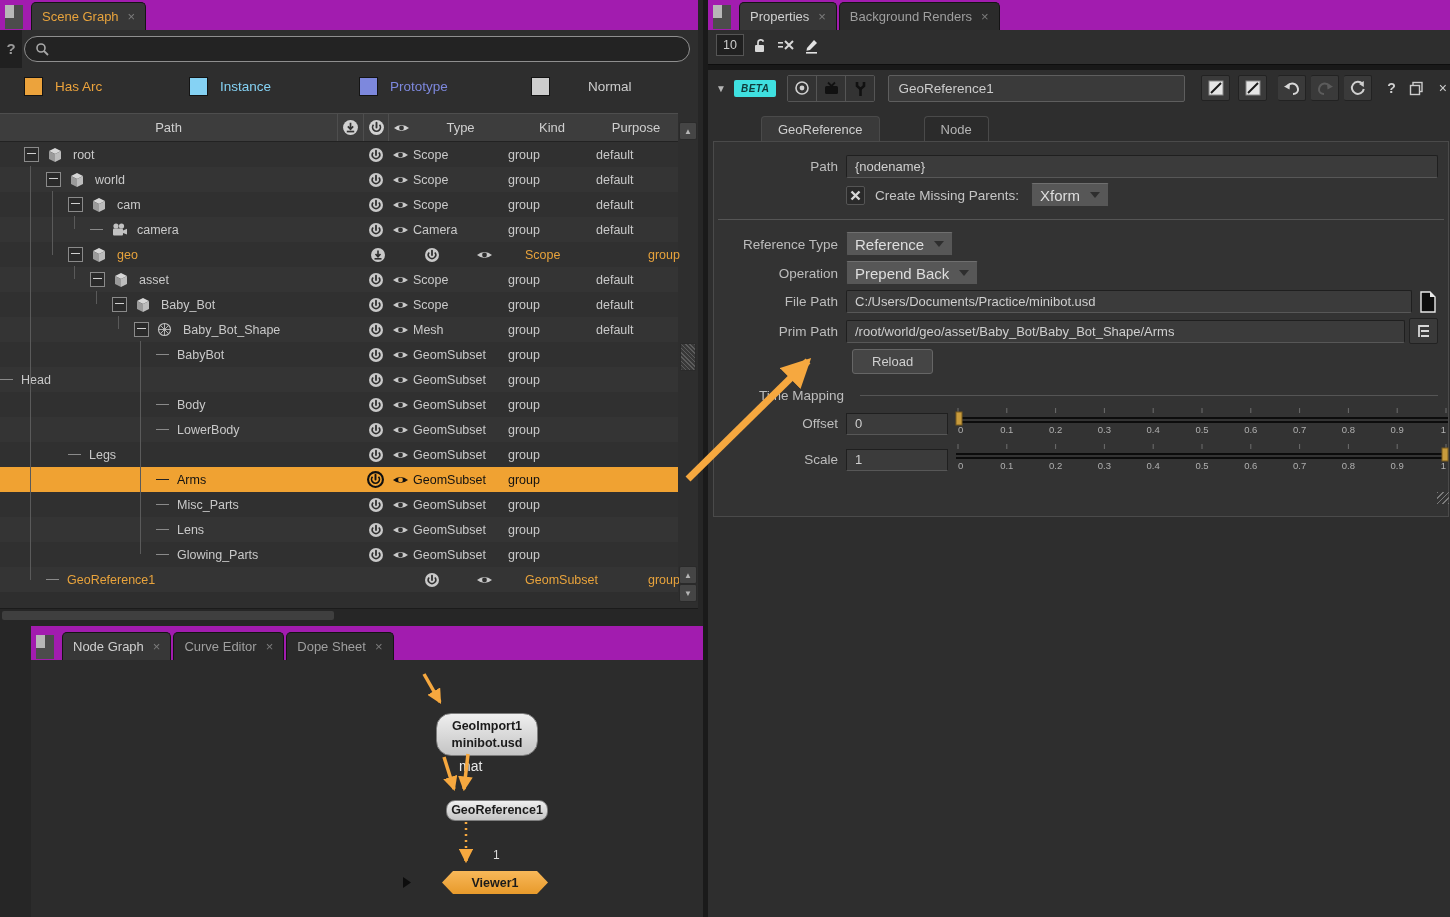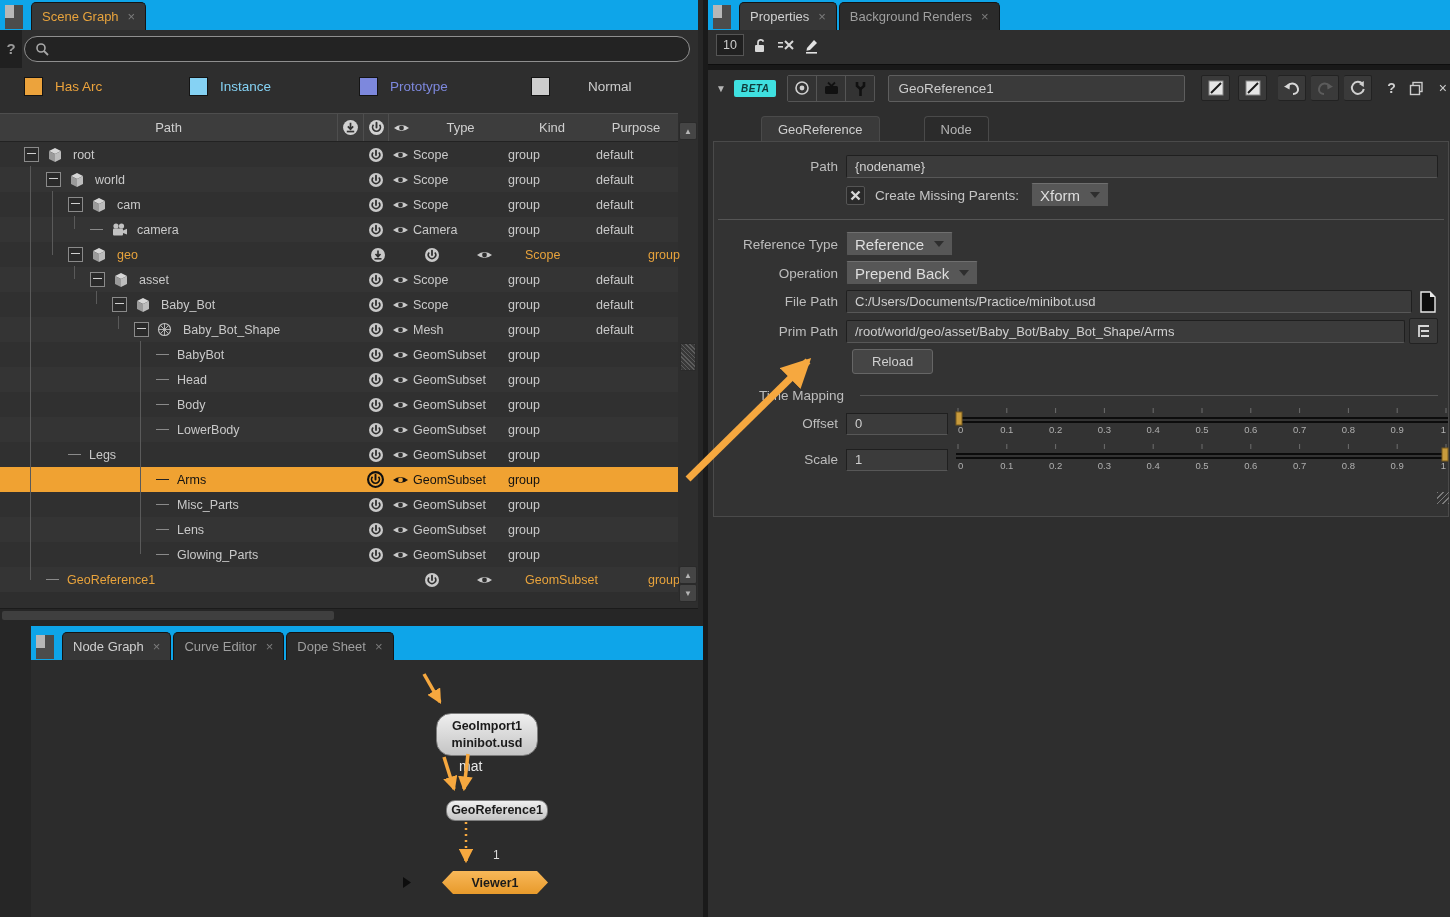--- a/index.html
+++ b/index.html
@@ -1,19 +1,19 @@
 <!DOCTYPE html>
 <html><head>
 <meta charset="utf-8">
 <style>
   html,body{margin:0;padding:0;background:#161616;}
   .app{position:relative;width:1450px;height:917px;background:#262626;overflow:hidden;
        font-family:"Liberation Sans",sans-serif;color:#c9c9c9;-webkit-font-smoothing:antialiased;}
   
-  .tabbar{height:30px;background:#0ea5e9;display:flex;align-items:flex-end;}
+  .tabbar{height:30px;background:#a21caf;display:flex;align-items:flex-end;}
   .panel-icon{width:18px;height:24px;margin:2px 8px 1px 5px;background:#4c4c4c;position:relative;flex:none;}
   .panel-icon::before{content:"";position:absolute;left:0;top:0;width:9px;height:13px;background:#b7b7b7;}
   .tab{height:27px;padding:0 10px;display:flex;align-items:center;gap:9px;background:#2b2b2b;
        border:1px solid #141414;border-bottom:none;border-radius:5px 5px 0 0;font-size:13px;color:#9f9f9f;margin-right:2px;}
   .tab.active{background:#373737;color:#cfcfcf;}
   .tab .close{color:#7c7c7c;font-size:13px;line-height:1;}
   .sg-focus .tab.active{color:#e8a33c;}
   
   .sg-panel{position:absolute;left:0;top:0;width:698px;height:622px;background:#2e2e2e;}
   .search-row{height:38px;display:flex;align-items:center;background:#2e2e2e;}
@@ -433,21 +433,21 @@
             <svg width="17" height="12" viewBox="0 0 17 12">
               <path d="M1 6 Q8.5 0 16 6 Q8.5 12 1 6 Z" fill="#c9c9c9"></path>
               <circle cx="8.5" cy="6" r="2.4" fill="#2e2e2e"></circle>
             </svg>
           </div>
           <span>GeomSubset</span>
           <span>group</span>
           <span></span>
         </div>
         <div class="row">
-          <div class="labelcell" style="padding-left:156px">
+          <div class="labelcell" style="">
             <span class="dash"></span>
             <span>Head</span>
           </div>
           <div class="icbtn"></div>
           <div class="icbtn">
             <svg width="16" height="16" viewBox="0 0 16 16">
               <circle cx="8" cy="8" r="7" fill="#c9c9c9"></circle>
               <path d="M8 3.6 L8 8" stroke="#2e2e2e" stroke-width="1.8" stroke-linecap="round"></path>
               <path d="M5.2 5.4 A3.7 3.7 0 1 0 10.8 5.4" fill="none" stroke="#2e2e2e" stroke-width="1.6"></path>
             </svg>

